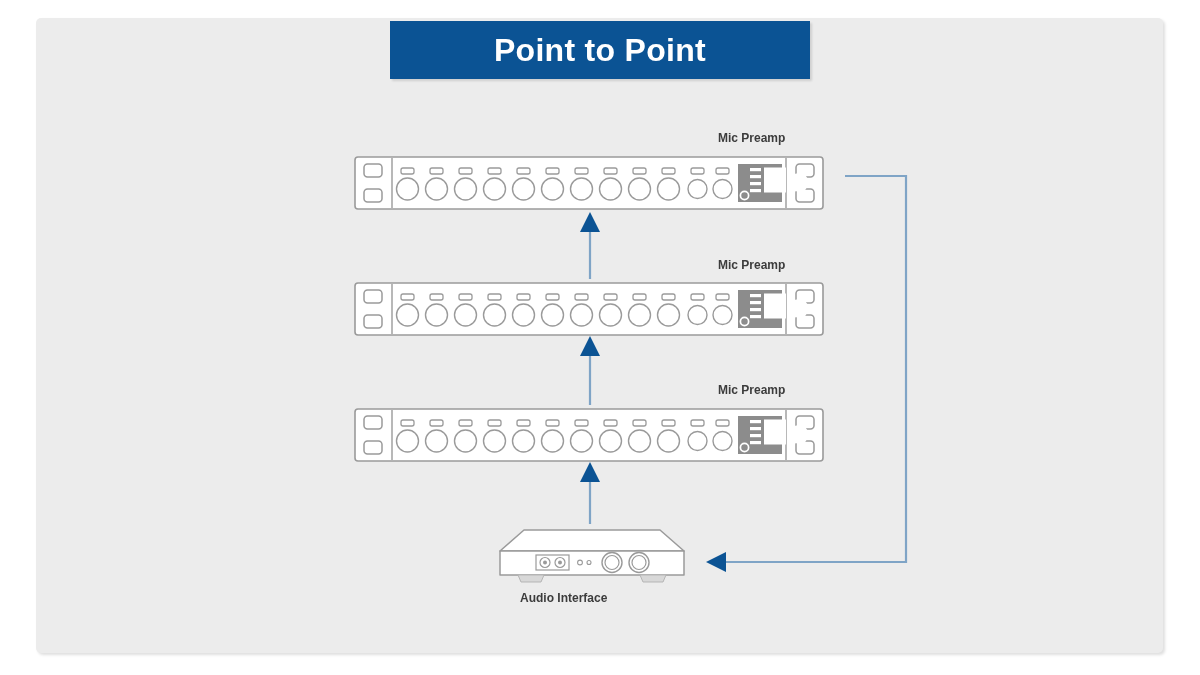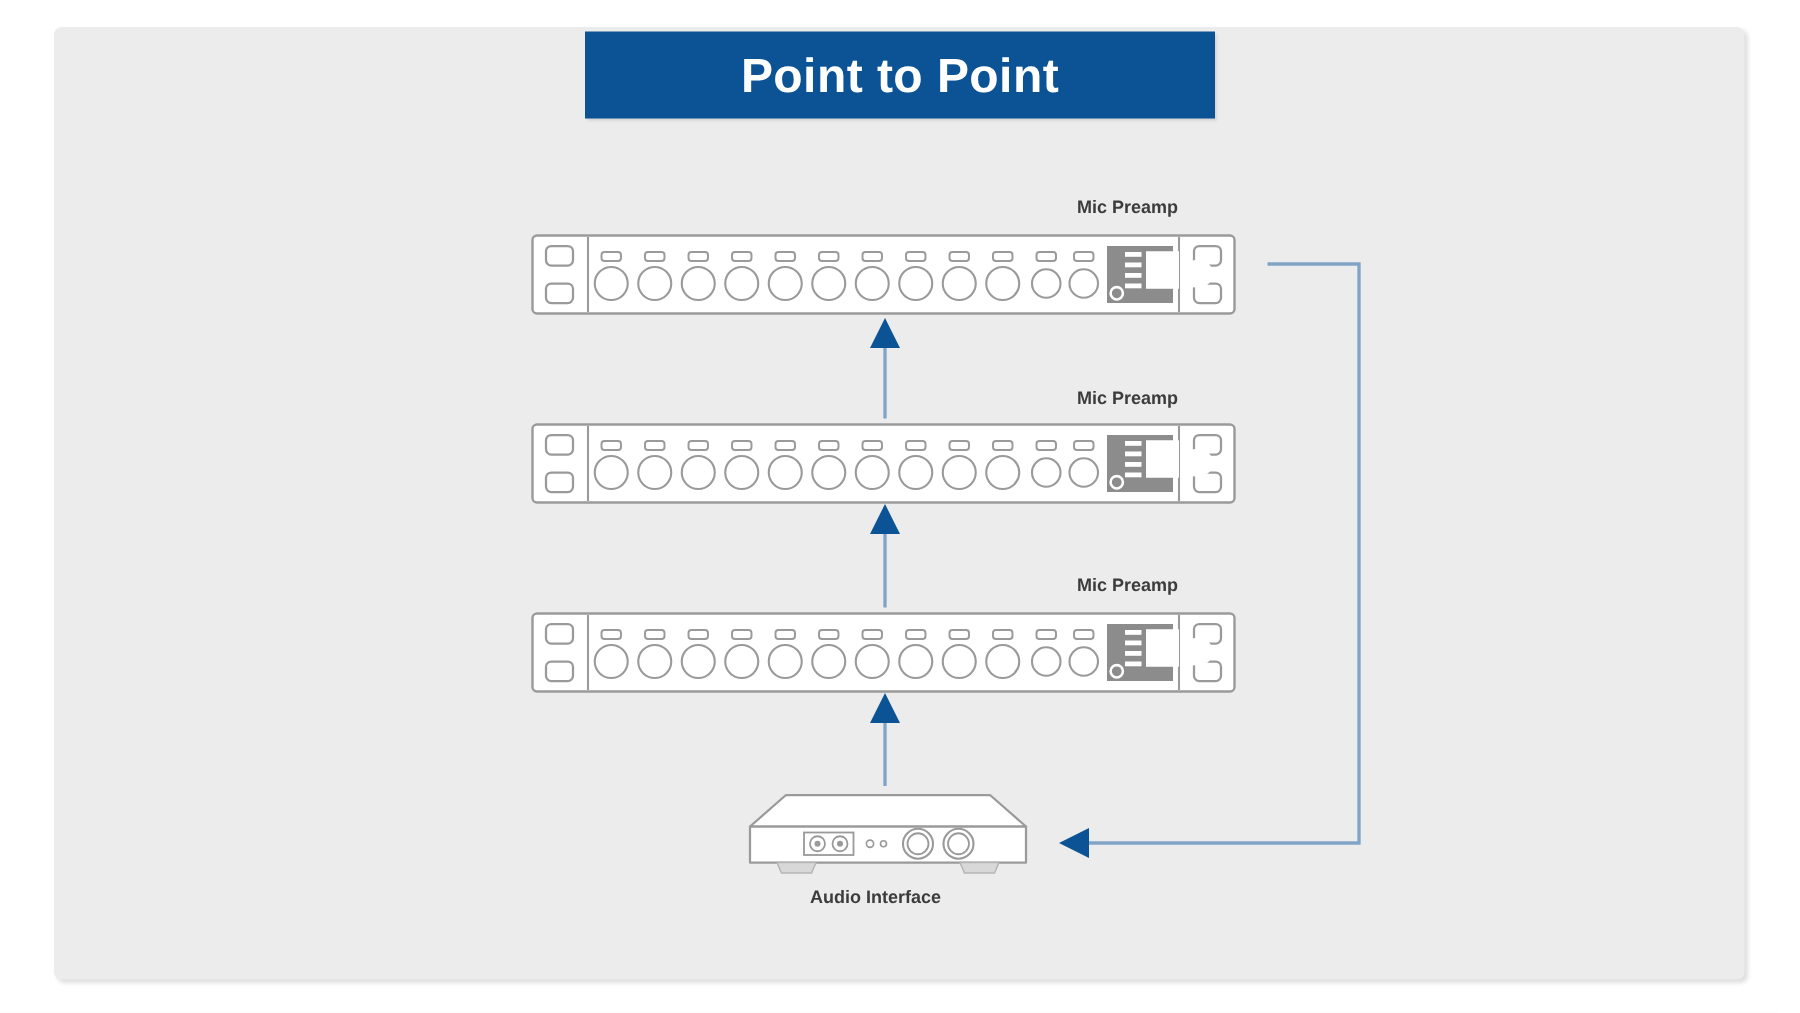--- a/index.html
+++ b/index.html
@@ -96,21 +96,21 @@
   <div id="title-banner">
     <span class="title-text">Point to Point</span>
   </div>
 
   <div class="device-label" style="left:718px; top:131px;">Mic Preamp</div>
 
   <div class="device-label" style="left:718px; top:258px;">Mic Preamp</div>
 
   <div class="device-label" style="left:718px; top:383px;">Mic Preamp</div>
 
-  <div class="device-label" style="left:540px; top:591px;">Audio Interface</div>
+  <div class="device-label" style="left:520px; top:591px;">Audio Interface</div>
 
   <div class="preamp" style="left:354px; top:156px;">
     <svg width="470" height="54" viewBox="0 0 470 54" xmlns="http://www.w3.org/2000/svg">
 
       <rect x="1" y="1" width="468" height="52" rx="3" fill="#ffffff" stroke="#9a9a9a" stroke-width="1.6"></rect>
 
       <line x1="38" y1="2" x2="38" y2="52" stroke="#9a9a9a" stroke-width="1.4"></line>
       <rect x="10" y="8" width="18" height="13" rx="3.5" fill="#ffffff" stroke="#9a9a9a" stroke-width="1.5"></rect>
       <rect x="10" y="33" width="18" height="13" rx="3.5" fill="#ffffff" stroke="#9a9a9a" stroke-width="1.5"></rect>
 

